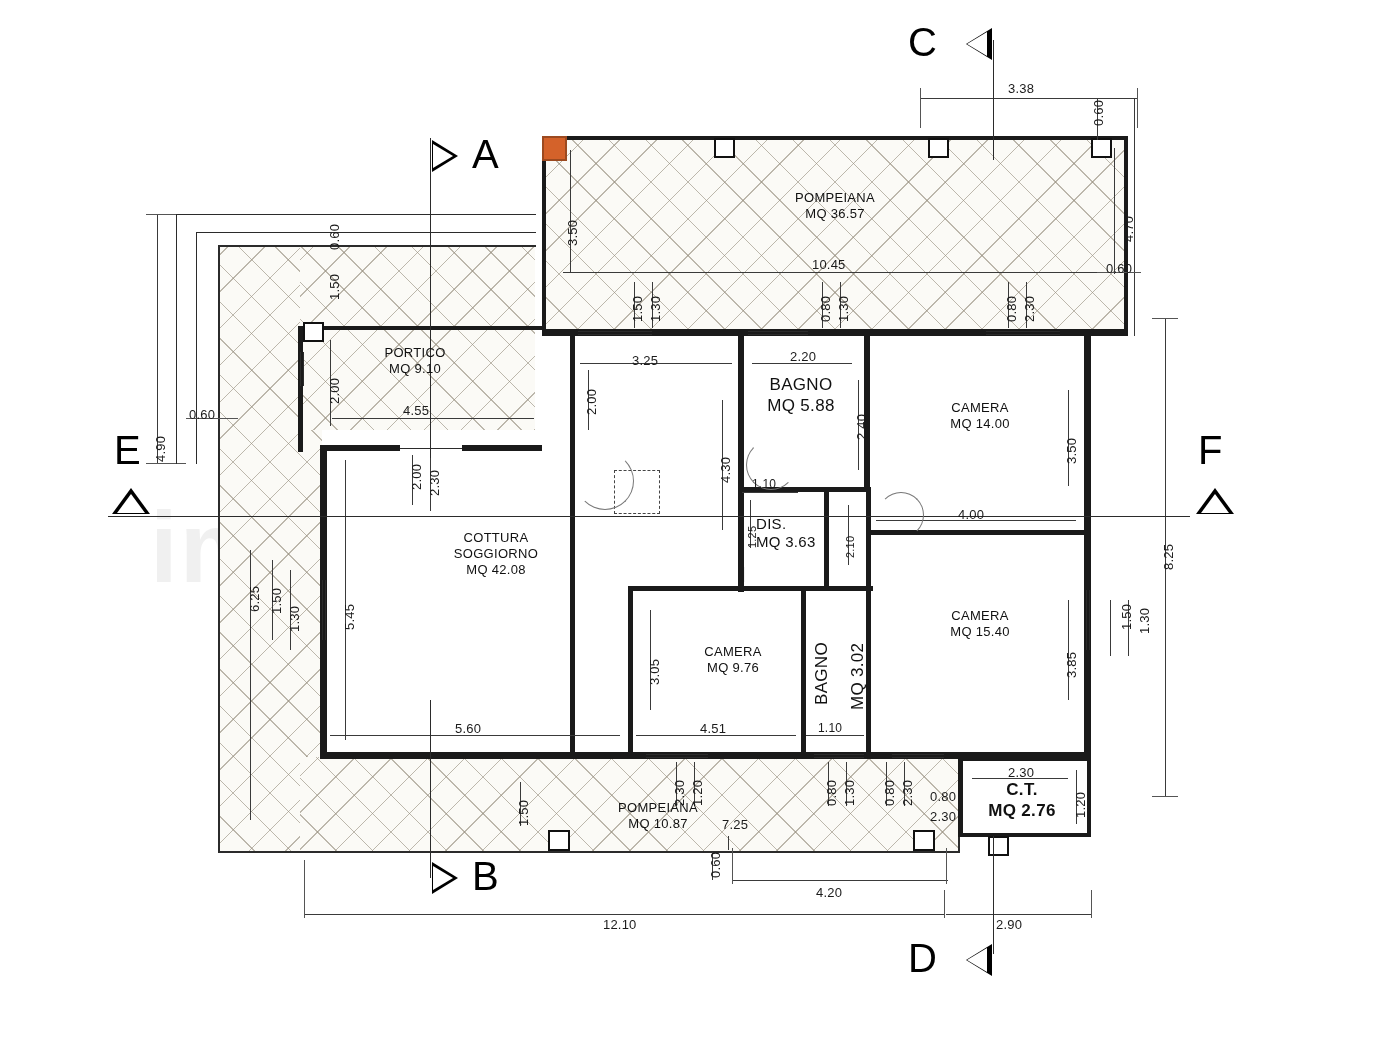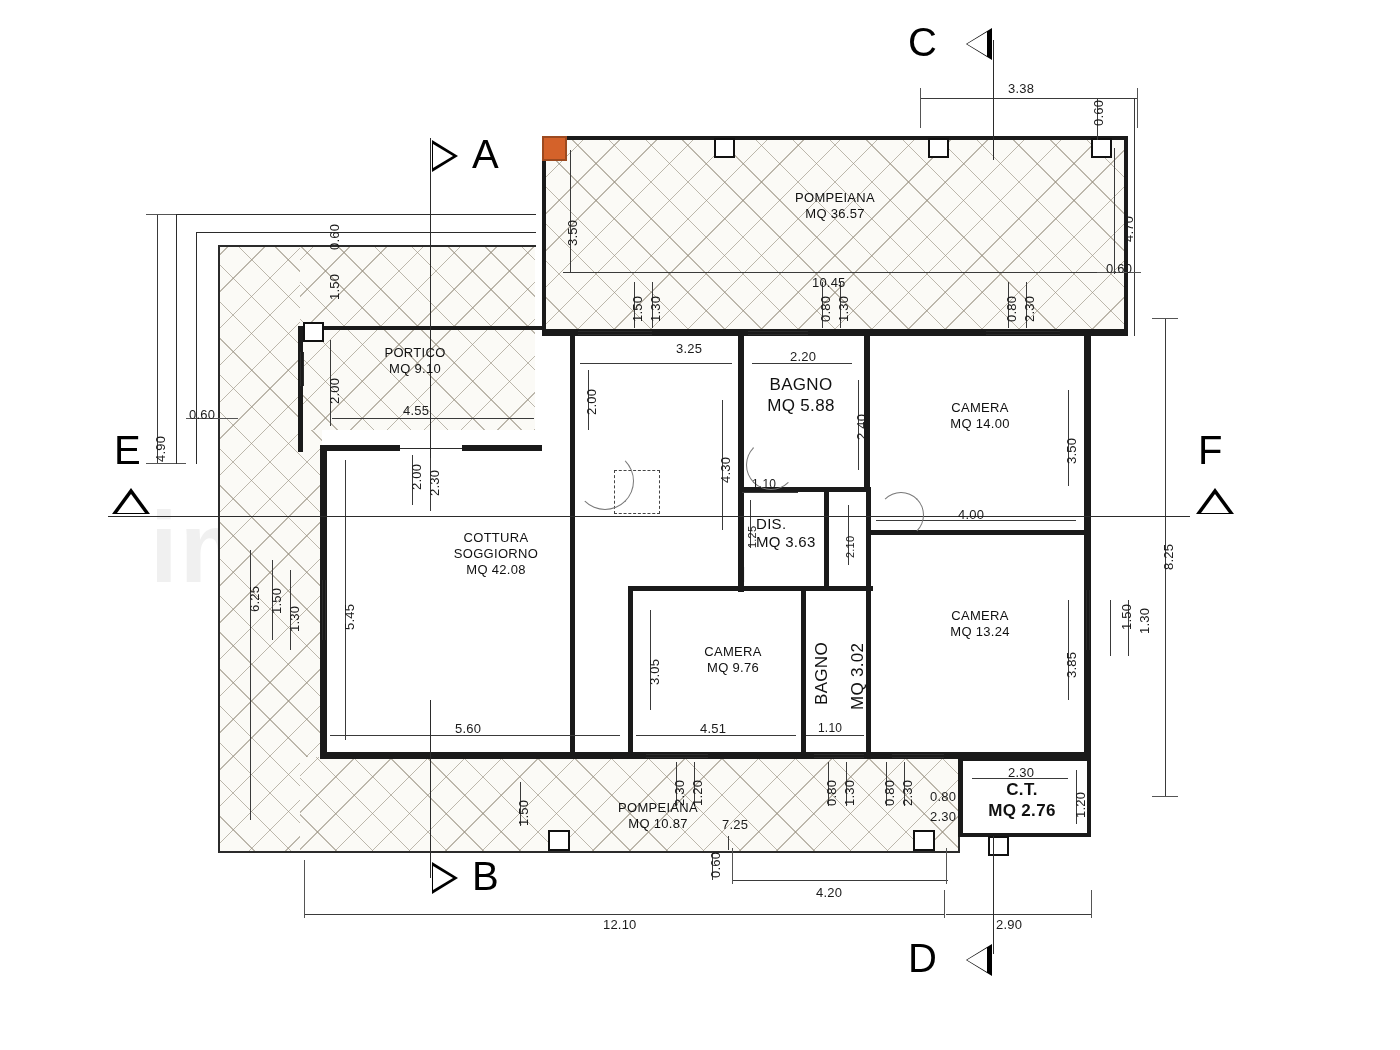--- a/index.html
+++ b/index.html
@@ -293,21 +293,21 @@
     <div>MQ 3.63</div>
   </div>
 
   <div class="room" style="left:880px;top:400px;width:200px;">
     <div>CAMERA</div>
     <div>MQ 14.00</div>
   </div>
 
   <div class="room" style="left:880px;top:608px;width:200px;">
     <div>CAMERA</div>
-    <div>MQ 13.24</div>
+    <div>MQ 15.40</div>
   </div>
 
   <div class="room" style="left:648px;top:644px;width:170px;">
     <div>CAMERA</div>
     <div>MQ 9.76</div>
   </div>
 
   <div class="room small v" style="left:812px;top:705px;">
     <span>BAGNO</span>
   </div>
@@ -320,37 +320,37 @@
     <div>MQ 10.87</div>
   </div>
 
   <div class="room small" style="left:962px;top:780px;width:120px;font-weight:bold;">
     <div>C.T.</div>
     <div>MQ 2.76</div>
   </div>
 
   <div class="dim" style="left:1008px;top:82px;">3.38</div>
   <div class="dim v" style="left:1092px;top:126px;">0.60</div>
-  <div class="dim" style="left:812px;top:258px;margin-top:18px;">10.45</div>
+  <div class="dim" style="left:812px;top:258px;">10.45</div>
   <div class="dim v" style="left:1122px;top:242px;">4.70</div>
   <div class="dim" style="left:1106px;top:262px;">0.60</div>
   <div class="dim v" style="left:566px;top:246px;">3.50</div>
 
   <div class="dim v" style="left:154px;top:462px;">4.90</div>
   <div class="dim" style="left:189px;top:408px;">0.60</div>
   <div class="dim v" style="left:328px;top:300px;">1.50</div>
   <div class="dim v" style="left:328px;top:250px;">0.60</div>
   <div class="dim v" style="left:328px;top:404px;">2.00</div>
   <div class="dim" style="left:403px;top:404px;">4.55</div>
 
   <div class="dim v" style="left:410px;top:490px;">2.00</div>
   <div class="dim v" style="left:428px;top:496px;">2.30</div>
   <div class="dim v" style="left:343px;top:630px;">5.45</div>
   <div class="dim" style="left:455px;top:722px;">5.60</div>
-  <div class="dim" style="left:632px;top:342px;margin-left:44px;">3.25</div>
+  <div class="dim" style="left:632px;top:354px;">3.25</div>
   <div class="dim v" style="left:585px;top:415px;">2.00</div>
   <div class="dim v" style="left:719px;top:483px;">4.30</div>
   <div class="dim" style="left:790px;top:350px;">2.20</div>
   <div class="dim v" style="left:855px;top:440px;">2.40</div>
   <div class="dim sm" style="left:752px;top:478px;">1.10</div>
   <div class="dim v xs" style="left:747px;top:548px;">1.25</div>
   <div class="dim v xs" style="left:845px;top:558px;">2.10</div>
   <div class="dim v" style="left:1065px;top:464px;">3.50</div>
   <div class="dim" style="left:958px;top:508px;">4.00</div>
   <div class="dim v" style="left:1065px;top:678px;">3.85</div>

